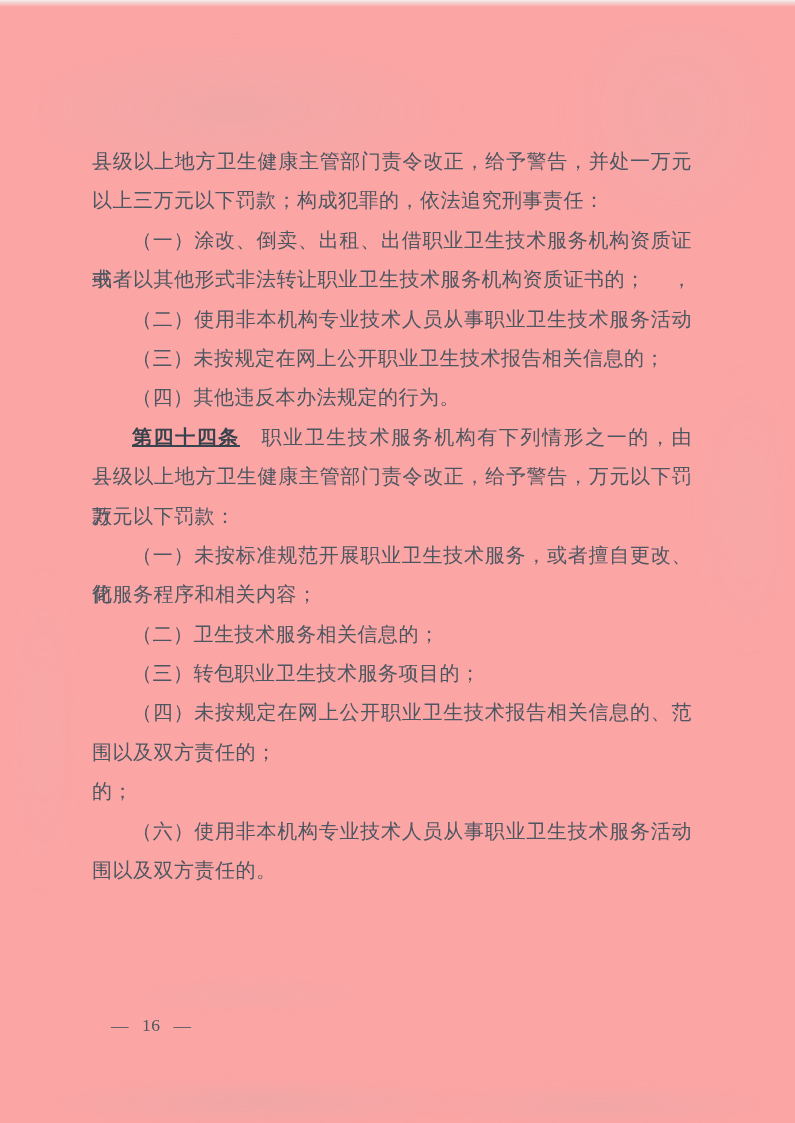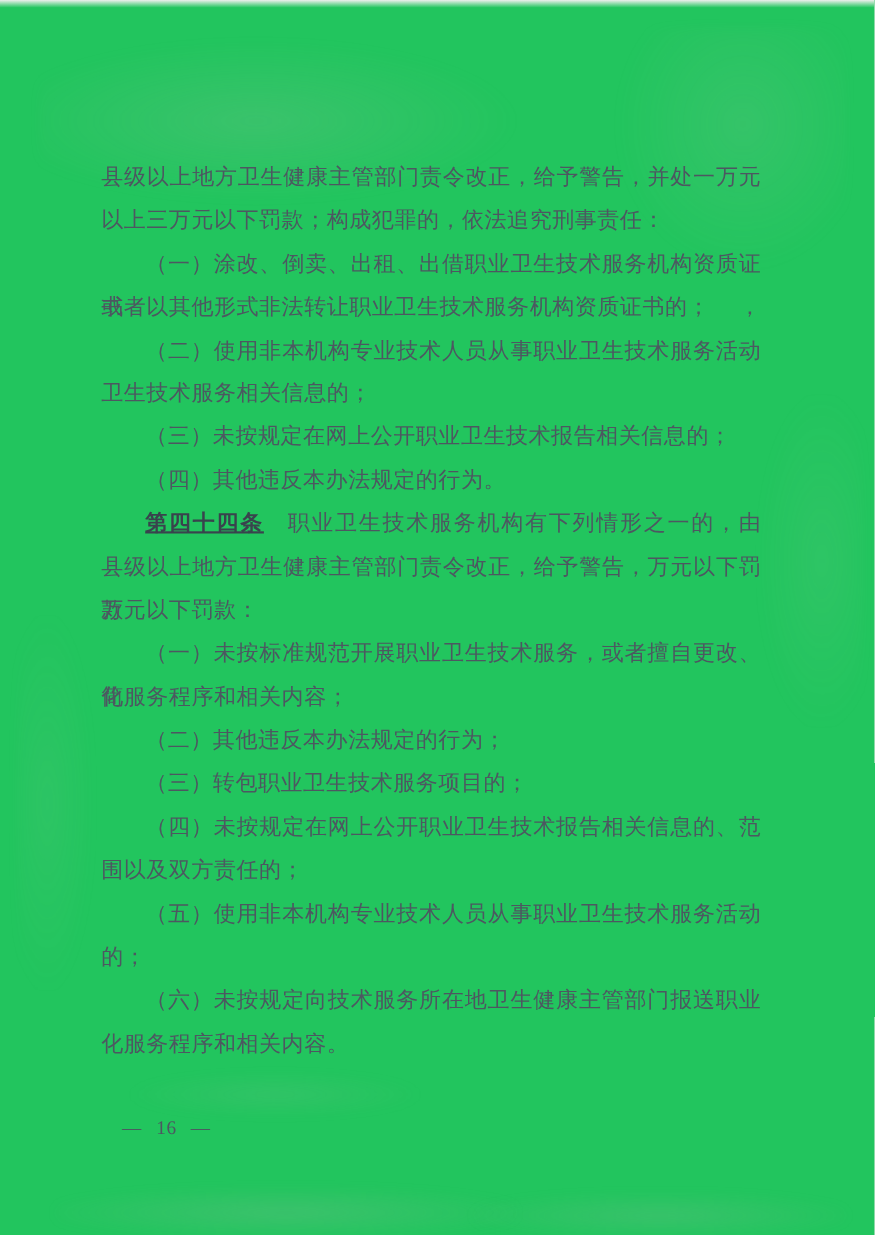--- a/index.html
+++ b/index.html
@@ -82,53 +82,51 @@
     align-items: center;
     gap: 13px;
     font-size: 17.5px;
     color: var(--ink, #4d5761);
     letter-spacing: 0.5px;
   }
 </style>
 </head>
 <body>
 
-<div class="page" style="background: #22c55e;">
+<div class="page" style="background: #fca5a5;">
 
   <div class="smudge smudge-1"></div>
   <div class="smudge smudge-2"></div>
   <div class="smudge smudge-3"></div>
   <div class="smudge smudge-4"></div>
   <div class="smudge smudge-5"></div>
   <div class="smudge smudge-6"></div>
   <div class="smudge smudge-7"></div>
 
   <div class="text-block">
     <div id="lines">
         <div class="line justify"><span>县级以上地方卫生健康主管部门责令改正，给予警告，并处一万元</span></div>
         <div class="line"><span>以上三万元以下罚款；构成犯罪的，依法追究刑事责任：</span></div>
         <div class="line justify indent"><span>（一）涂改、倒卖、出租、出借职业卫生技术服务机构资质证书，</span></div>
         <div class="line"><span>或者以其他形式非法转让职业卫生技术服务机构资质证书的；</span></div>
         <div class="line justify indent"><span>（二）使用非本机构专业技术人员从事职业卫生技术服务活动</span></div>
-        <div class="line"><span>卫生技术服务相关信息的；</span></div>
         <div class="line indent"><span>（三）未按规定在网上公开职业卫生技术报告相关信息的；</span></div>
         <div class="line indent"><span>（四）其他违反本办法规定的行为。</span></div>
         <div class="line justify indent"><span class="seg-bold">第四十四条</span><span>　职业卫生技术服务机构有下列情形之一的，由</span></div>
         <div class="line justify"><span>县级以上地方卫生健康主管部门责令改正，给予警告，万元以下罚款</span></div>
         <div class="line"><span>万元以下罚款：</span></div>
         <div class="line justify indent"><span>（一）未按标准规范开展职业卫生技术服务，或者擅自更改、简</span></div>
         <div class="line"><span>化服务程序和相关内容；</span></div>
-        <div class="line indent"><span>（二）其他违反本办法规定的行为；</span></div>
+        <div class="line indent"><span>（二）卫生技术服务相关信息的；</span></div>
         <div class="line indent"><span>（三）转包职业卫生技术服务项目的；</span></div>
         <div class="line justify indent"><span>（四）未按规定在网上公开职业卫生技术报告相关信息的、范</span></div>
         <div class="line"><span>围以及双方责任的；</span></div>
-        <div class="line justify indent"><span>（五）使用非本机构专业技术人员从事职业卫生技术服务活动</span></div>
         <div class="line"><span>的；</span></div>
-        <div class="line justify indent"><span>（六）未按规定向技术服务所在地卫生健康主管部门报送职业</span></div>
-        <div class="line"><span>化服务程序和相关内容。</span></div>
+        <div class="line justify indent"><span>（六）使用非本机构专业技术人员从事职业卫生技术服务活动</span></div>
+        <div class="line"><span>围以及双方责任的。</span></div>
       </div>
   </div>
 
   <div class="footer">
     <span>—</span>
     <span>16</span>
     <span>—</span>
   </div>
 
 </div>

